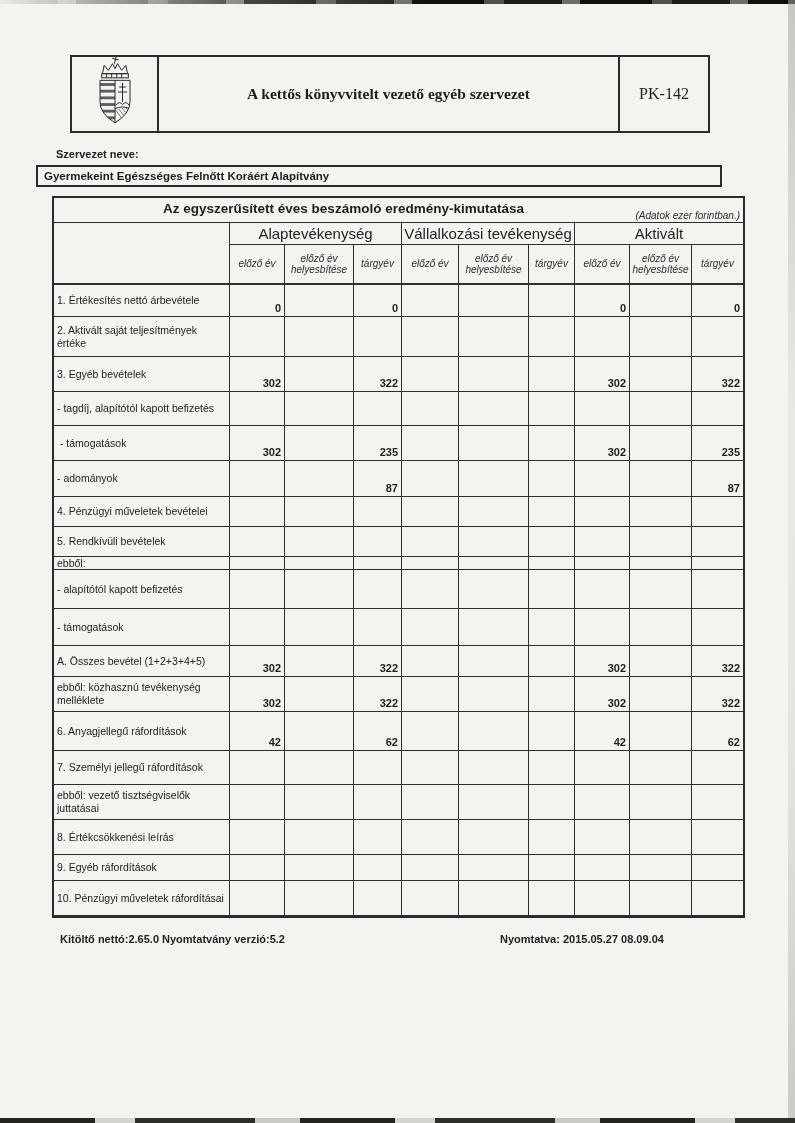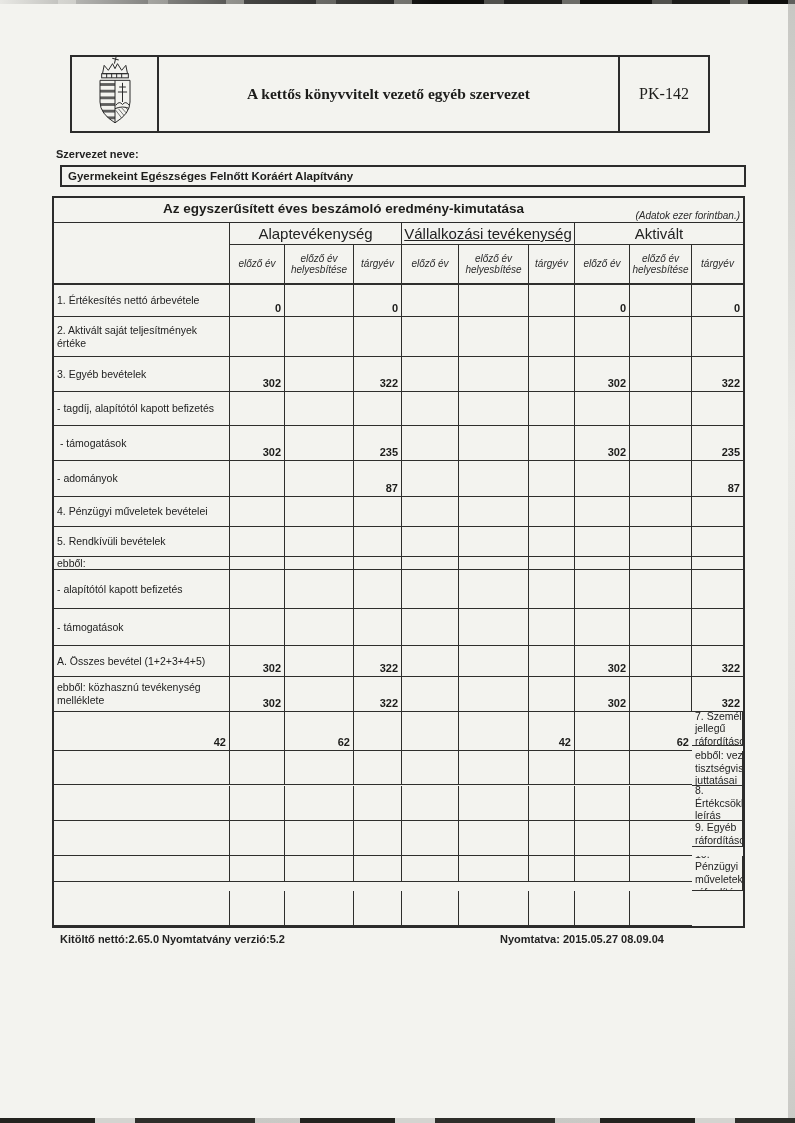--- a/index.html
+++ b/index.html
@@ -42,21 +42,21 @@
     font-family:"Liberation Serif",serif;font-weight:bold;font-size:15.5px;line-height:1.3;color:#1d1d1b;
   }
   .pk-cell{
     width:88px;display:flex;align-items:center;justify-content:center;
     font-family:"Liberation Serif",serif;font-size:16px;color:#1d1d1b;
   }
 
   
   .org-label{position:absolute;left:56px;top:148px;font-weight:bold;font-size:11px;color:#222;}
   .org-box{
-    position:absolute;left:60px;top:165px;width:686px;height:22px;box-sizing:border-box;
+    position:absolute;left:36px;top:165px;width:686px;height:22px;box-sizing:border-box;
     border:2px solid #2b2b2b;display:flex;align-items:center;
     font-weight:bold;font-size:11.5px;padding-left:6px;color:#1d1d1b;
   }
 
   
   .table-wrap{
     position:absolute;left:52px;top:196px;width:693px;box-sizing:border-box;
     border:2px solid #2b2b2b;
   }
   .title-row{
@@ -172,21 +172,21 @@
   </div>
 
   <div class="table-wrap">
     <div class="title-row">
       <div class="table-title">Az egyszerűsített éves beszámoló eredmény-kimutatása</div>
       <div class="unit-note">(Adatok ezer forintban.)</div>
     </div>
     <div class="grid" id="grid">
       <div class="cell spacer"></div>
       <div class="cell group" style="grid-column:span 3;">Alaptevékenység</div>
-      <div class="cell group" style="grid-column:span 3;text-decoration:underline;">Vállalkozási tevékenység</div>
+      <div class="cell group" style="grid-column:span 3;">Vállalkozási tevékenység</div>
       <div class="cell group lastcol" style="grid-column:span 3;">Aktivált</div>
 
       <div class="cell sub">előző év</div>
       <div class="cell sub">előző év helyesbítése</div>
       <div class="cell sub">tárgyév</div>
       <div class="cell sub">előző év</div>
       <div class="cell sub">előző év helyesbítése</div>
       <div class="cell sub">tárgyév</div>
       <div class="cell sub">előző év</div>
       <div class="cell sub">előző év helyesbítése</div>
@@ -314,20 +314,21 @@
         <div class="cell label" style="height: 35px;">ebből: közhasznú tevékenység melléklete</div>
         <div class="cell value" style="height: 35px;">302</div>
         <div class="cell value" style="height: 35px;"></div>
         <div class="cell value" style="height: 35px;">322</div>
         <div class="cell value" style="height: 35px;"></div>
         <div class="cell value" style="height: 35px;"></div>
         <div class="cell value" style="height: 35px;"></div>
         <div class="cell value" style="height: 35px;">302</div>
         <div class="cell value" style="height: 35px;"></div>
         <div class="cell value lastcol" style="height: 35px;">322</div>
+        <div class="cell label" style="height: 39px;">6. Anyagjellegű ráfordítások</div>
         <div class="cell value" style="height: 39px;">42</div>
         <div class="cell value" style="height: 39px;"></div>
         <div class="cell value" style="height: 39px;">62</div>
         <div class="cell value" style="height: 39px;"></div>
         <div class="cell value" style="height: 39px;"></div>
         <div class="cell value" style="height: 39px;"></div>
         <div class="cell value" style="height: 39px;">42</div>
         <div class="cell value" style="height: 39px;"></div>
         <div class="cell value lastcol" style="height: 39px;">62</div>
         <div class="cell label" style="height: 34px;">7. Személyi jellegű ráfordítások</div>

